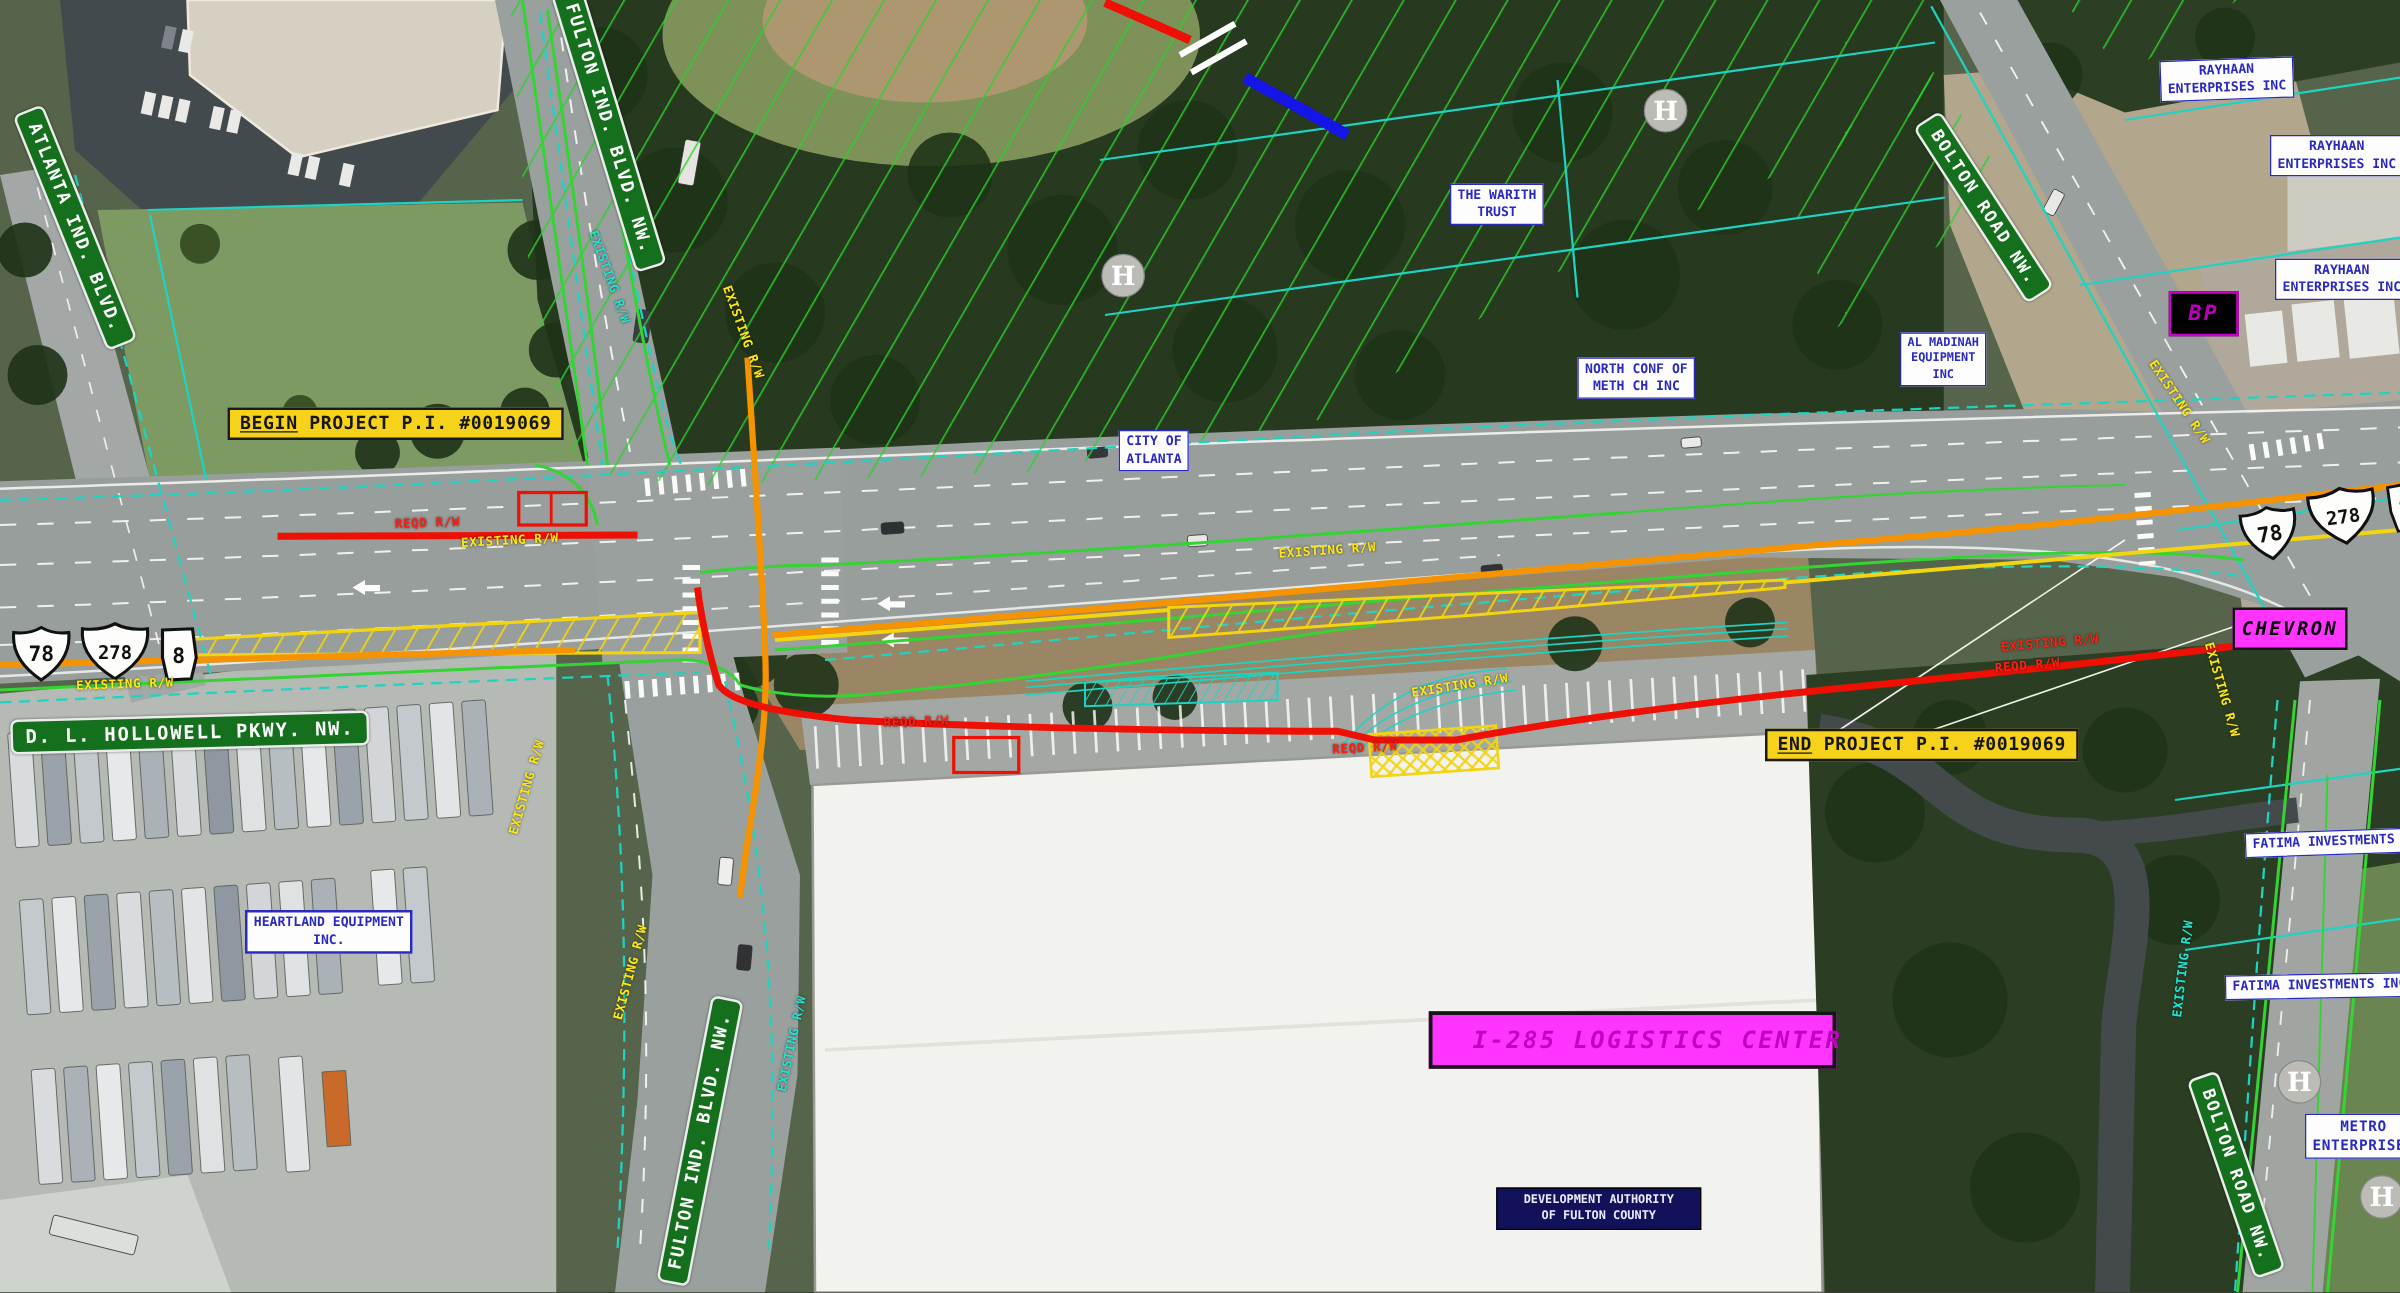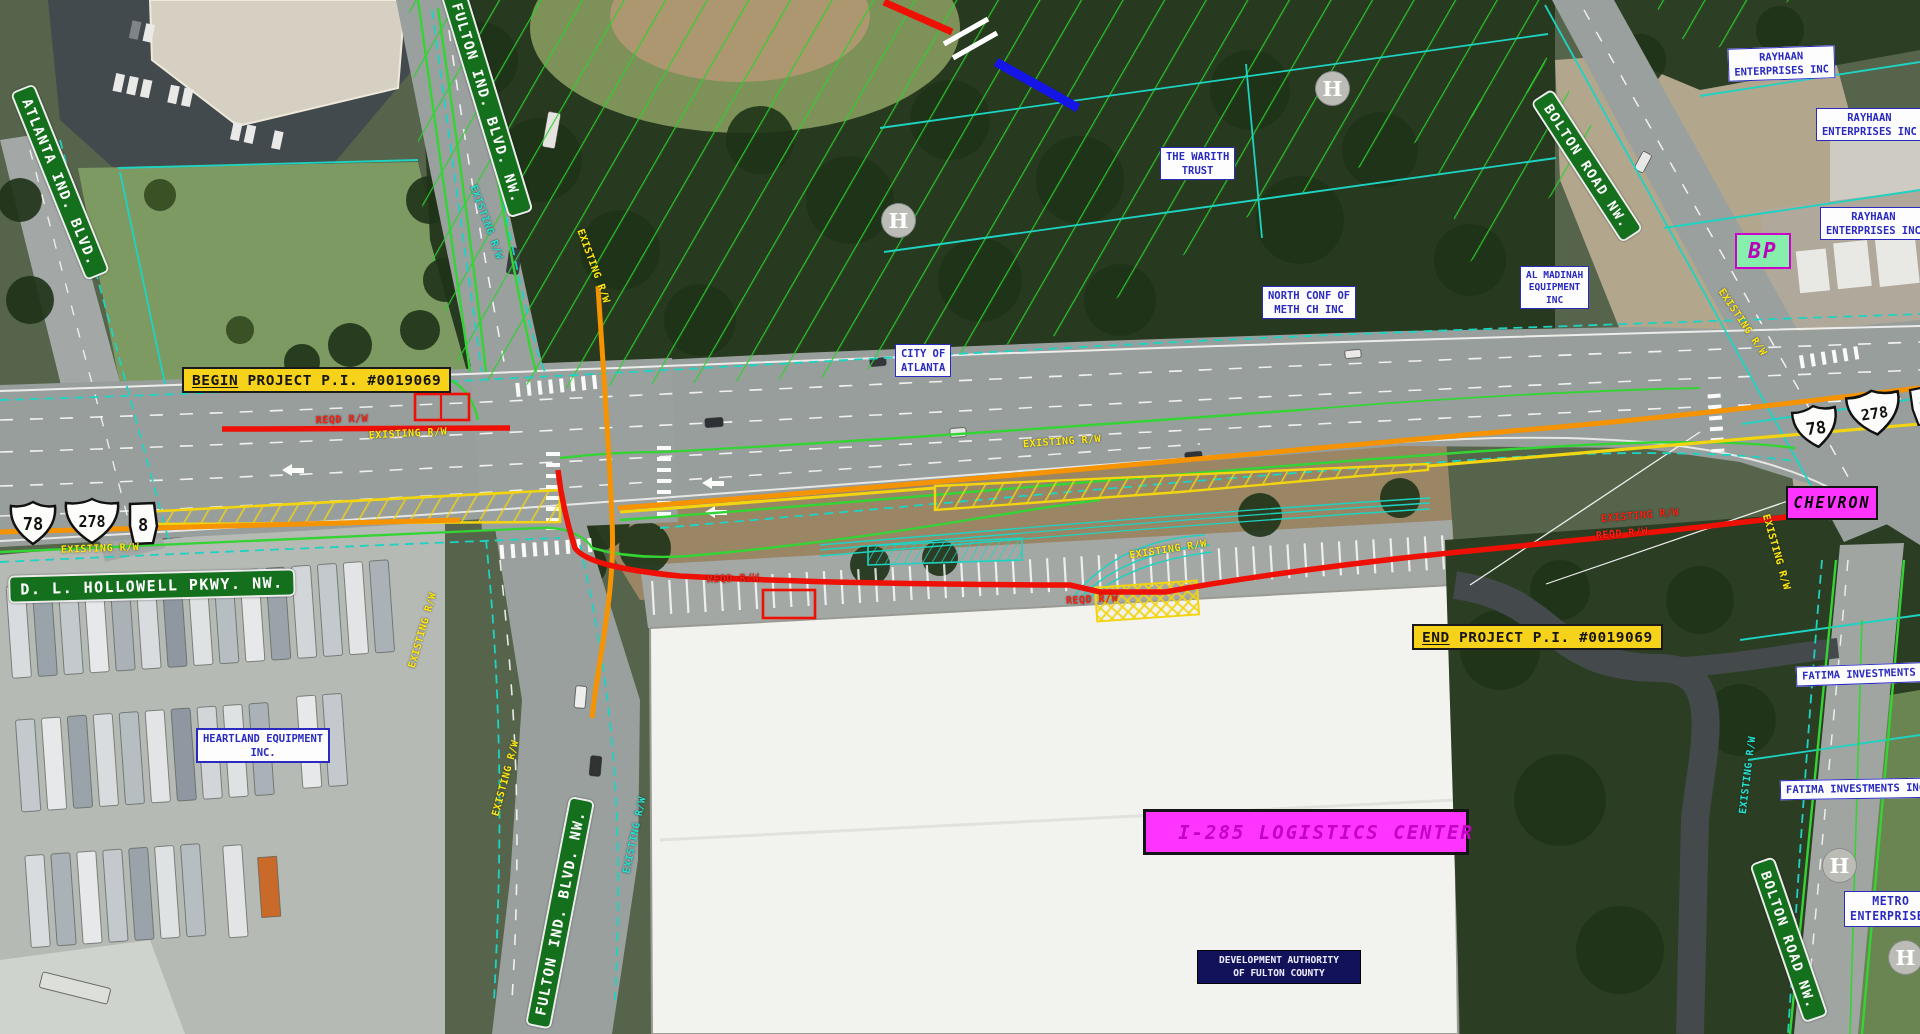--- a/index.html
+++ b/index.html
@@ -7,21 +7,21 @@
          font-family:"DejaVu Sans Mono", monospace;}
   #base{position:absolute;left:0;top:0;}
   
   .sign{position:absolute;background:#15701d;color:#fff;border:2px solid #ececec;border-radius:6px;
         font:bold 14px "DejaVu Sans Mono",monospace;letter-spacing:1.5px;padding:3px 10px;
         white-space:nowrap;transform-origin:center;box-shadow:0 0 2px rgba(0,0,0,.55);}
   .pbox{position:absolute;background:#fdfdfd;border:1.5px solid #2a2ac0;color:#2a2ac0;
         font:bold 10.5px "DejaVu Sans Mono",monospace;text-align:center;padding:2px 5px;
         line-height:1.3;white-space:nowrap;}
   .projbox{position:absolute;background:#f6d21a;border:2px solid #1a1a1a;color:#161616;
-        font:bold 14.5px "DejaVu Sans Mono",monospace;padding:3px 8px;white-space:nowrap;letter-spacing:.5px;margin-top:41px;}
+        font:bold 14.5px "DejaVu Sans Mono",monospace;padding:3px 8px;white-space:nowrap;letter-spacing:.5px;}
   .projbox u{text-underline-offset:2px;}
   .magenta{position:absolute;background:#ff35ff;border:3px solid #151515;color:#c400c4;
         font:bold italic 19px "DejaVu Sans Mono",monospace;display:flex;align-items:center;
         justify-content:center;letter-spacing:2px;white-space:nowrap;}
   .navybox{position:absolute;background:#12125a;border:1px solid #000;color:#eaeaff;
         font:bold 9.5px "DejaVu Sans Mono",monospace;text-align:center;line-height:1.35;padding:3px 2px;margin-top:37px;}
   .rw{position:absolute;font:bold 10px "DejaVu Sans Mono",monospace;letter-spacing:.5px;
       white-space:nowrap;transform-origin:center;text-shadow:0 0 2px rgba(20,20,20,.8);}
   .rw-y{color:#ffe812;}.rw-c{color:#23e2d2;}.rw-r{color:#ff2012;}
   .hsym{position:absolute;width:33px;height:33px;border-radius:50%;background:#bcbcb6;
@@ -47,21 +47,21 @@
   #p-ray1{left:1728px;top:47px;transform:rotate(-2deg);}
   #p-ray2{left:1816px;top:108px;}
   #p-ray3{left:1820px;top:207px;}
   #p-madinah{left:1520px;top:266px;font-size:9.5px;}
   #p-fatima1{left:1796px;top:664px;transform:rotate(-2deg);}
   #p-fatima2{left:1780px;top:779px;transform:rotate(-1deg);}
   #p-heartland{left:196px;top:728px;border-width:2px;}
   #p-metro{left:1844px;top:891px;font-size:11.5px;letter-spacing:.5px;}
   #m-logistics{left:1143px;top:809px;width:280px;height:40px;padding-left:40px;}
   #m-chevron{left:1786px;top:486px;width:88px;height:30px;font-size:15px;border-width:2.5px;color:#000000;}
-  #m-bp{left:1735px;top:233px;width:52px;height:32px;font-size:21px;border:2.5px solid #cc00cc;color:#bb00bb;background:#86efac;}
+  #m-bp{left:1735px;top:233px;width:52px;height:32px;font-size:17px;border:2.5px solid #cc00cc;color:#bb00bb;background:#000000;}
   #n-devauth{left:1197px;top:913px;width:158px;}
   #h1{left:881px;top:203px;}#h2{left:1315px;top:71px;}#h3{left:1822px;top:848px;}#h4{left:1888px;top:940px;}
   #sh-78L{left:8px;top:500px;width:50px;height:46px;}
   #sh-278L{left:63px;top:497px;width:58px;height:48px;}
   #sh-8L{left:124px;top:500px;width:38px;height:47px;}
   #shield-group-right{position:absolute;left:1788px;top:386px;width:140px;height:64px;transform:rotate(-8deg);}
   #sh-78R{left:2px;top:12px;width:50px;height:45px;}
   #sh-278R{left:58px;top:5px;width:58px;height:48px;}
   #sh-8R{left:120px;top:6px;width:34px;height:46px;}
   

